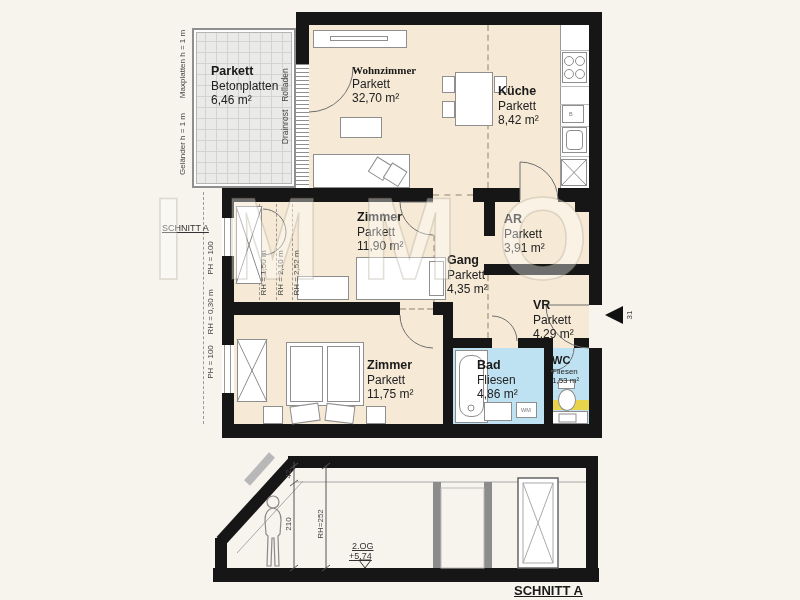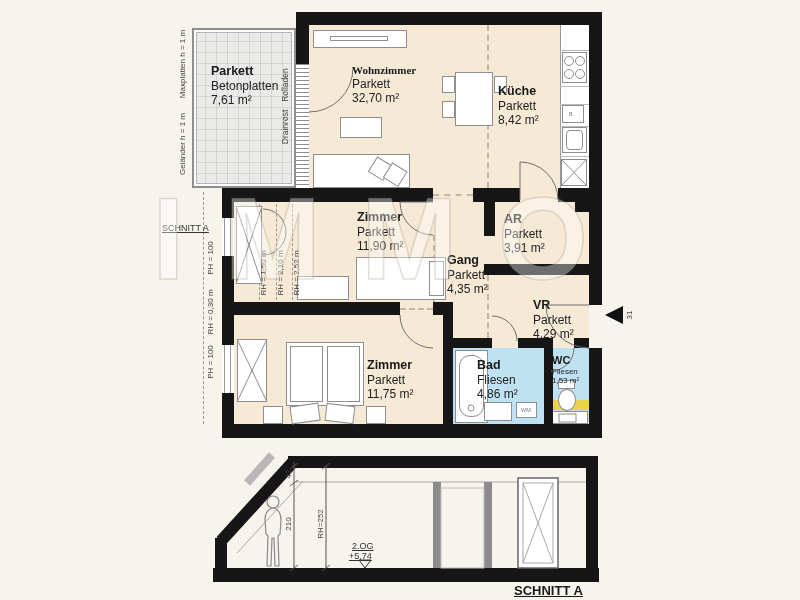--- a/index.html
+++ b/index.html
@@ -191,21 +191,21 @@
         <line x1="322" y1="469" x2="330" y2="463"></line>
         <line x1="322" y1="571" x2="330" y2="565"></line>
       </g>
       <polygon points="359,560 371,560 365,568" fill="none" stroke="#333"></polygon>
     </g>
   </svg>
 
   <div class="rlabel" style="left:211px;top:64px;">
     <div class="rn">Parkett</div>
     <div class="rm">Betonplatten</div>
-    <div class="ra">7,61 m²</div>
+    <div class="ra">6,46 m²</div>
   </div>
   <div class="rlabel" style="left:352px;top:64px;">
     <div class="rn" style="font-size:11px;font-family:Liberation Serif, serif;">Wohnzimmer</div>
     <div class="rm">Parkett</div>
     <div class="ra">32,70 m²</div>
   </div>
   <div class="rlabel" style="left:498px;top:84px;">
     <div class="rn">Küche</div>
     <div class="rm">Parkett</div>
     <div class="ra">8,42 m²</div>

